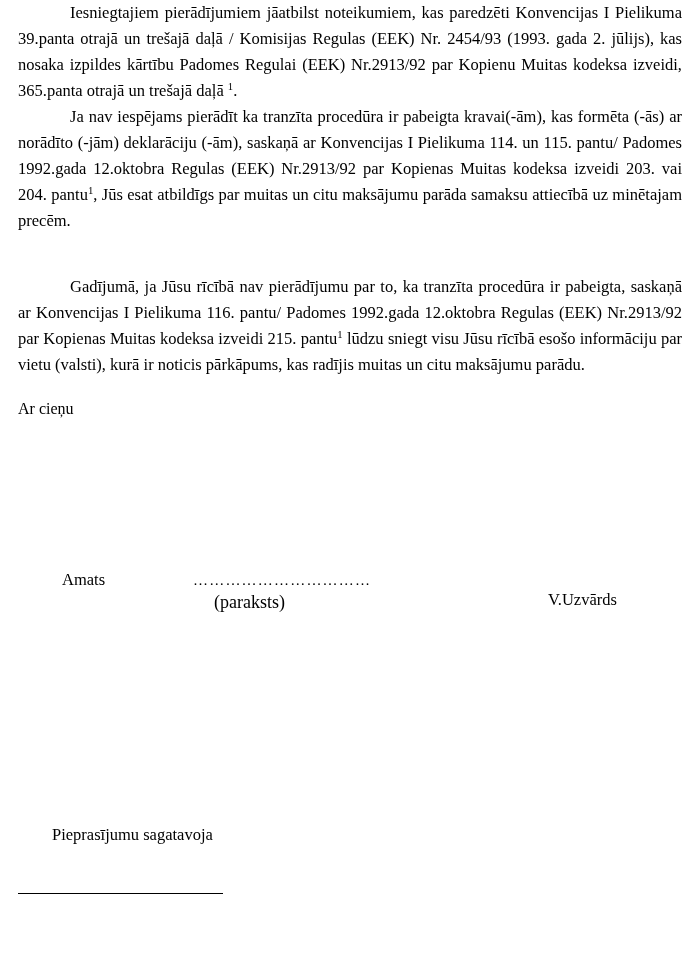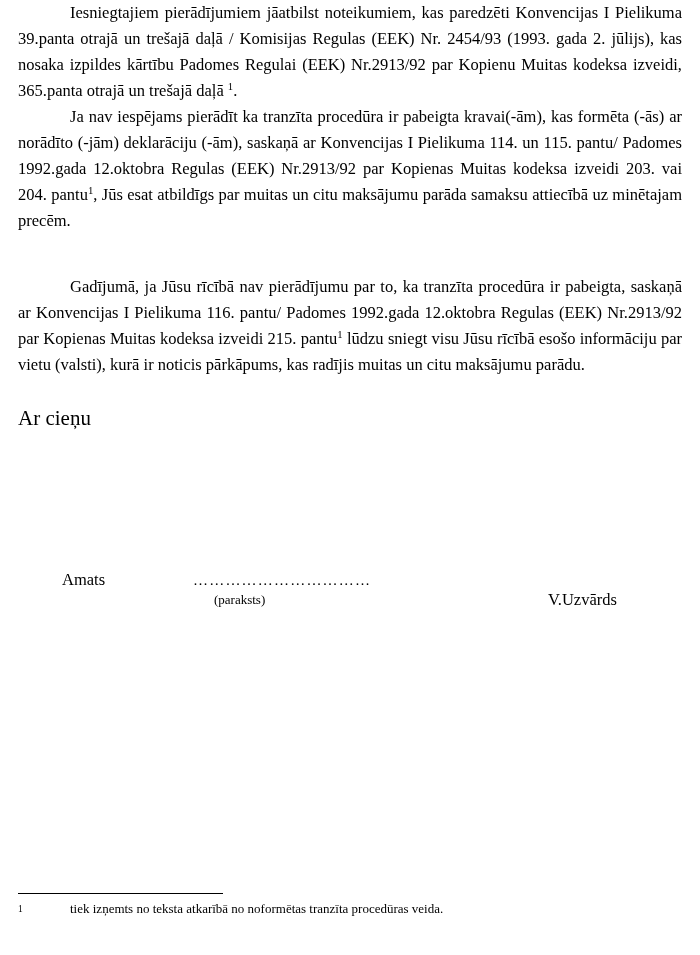--- a/index.html
+++ b/index.html
@@ -37,23 +37,23 @@
     font-size: 16.5px;
     line-height: 26px;
     text-indent: 52px;
   }
   p.para.gap {
     margin-top: 40px;
   }
   .sig-block {
     position: absolute;
     left: 18px;
-    top: 405px;
+    top: 396px;
     width: 664px;
-    font-size: 21px;
+    font-size: 16px;
     line-height: 26px;
   }
   .amats-row {
     position: absolute;
     left: 18px;
     top: 570px;
     width: 664px;
     font-size: 16.5px;
   }
   .amats-label {
@@ -67,21 +67,21 @@
     top: 2px;
     width: 165px;
     letter-spacing: 1.2px;
     font-size: 15px;
     color: #000;
   }
   .paraksts {
     position: absolute;
     left: 196px;
     top: 22px;
-    font-size: 13px;
+    font-size: 18px;
   }
   .uzvards {
     position: absolute;
     left: 530px;
     top: 0px;
     font-size: 16.5px;
     margin-top: 20px;
   }
   .pieprasijumu {
     position: absolute;
@@ -133,20 +133,18 @@
 
   <div class="sig-block">Ar cieņu</div>
 
   <div class="amats-row">
     <span class="amats-label">Amats</span>
     <span class="dots-line">……………………………</span>
     <span class="paraksts">(paraksts)</span>
     <span class="uzvards">V.Uzvārds</span>
   </div>
 
+  <div class="pieprasijumu">Pieprasījumu sagatavoja</div>
 
   <div class="footnote-sep"></div>
 
-  <div class="footnote">
-    <span class="fn-marker">1</span><span class="fn-text">tiek izņemts no teksta atkarībā no noformētas tranzīta procedūras veida.</span>
-  </div>
 
 </div>
 
 </body></html>

